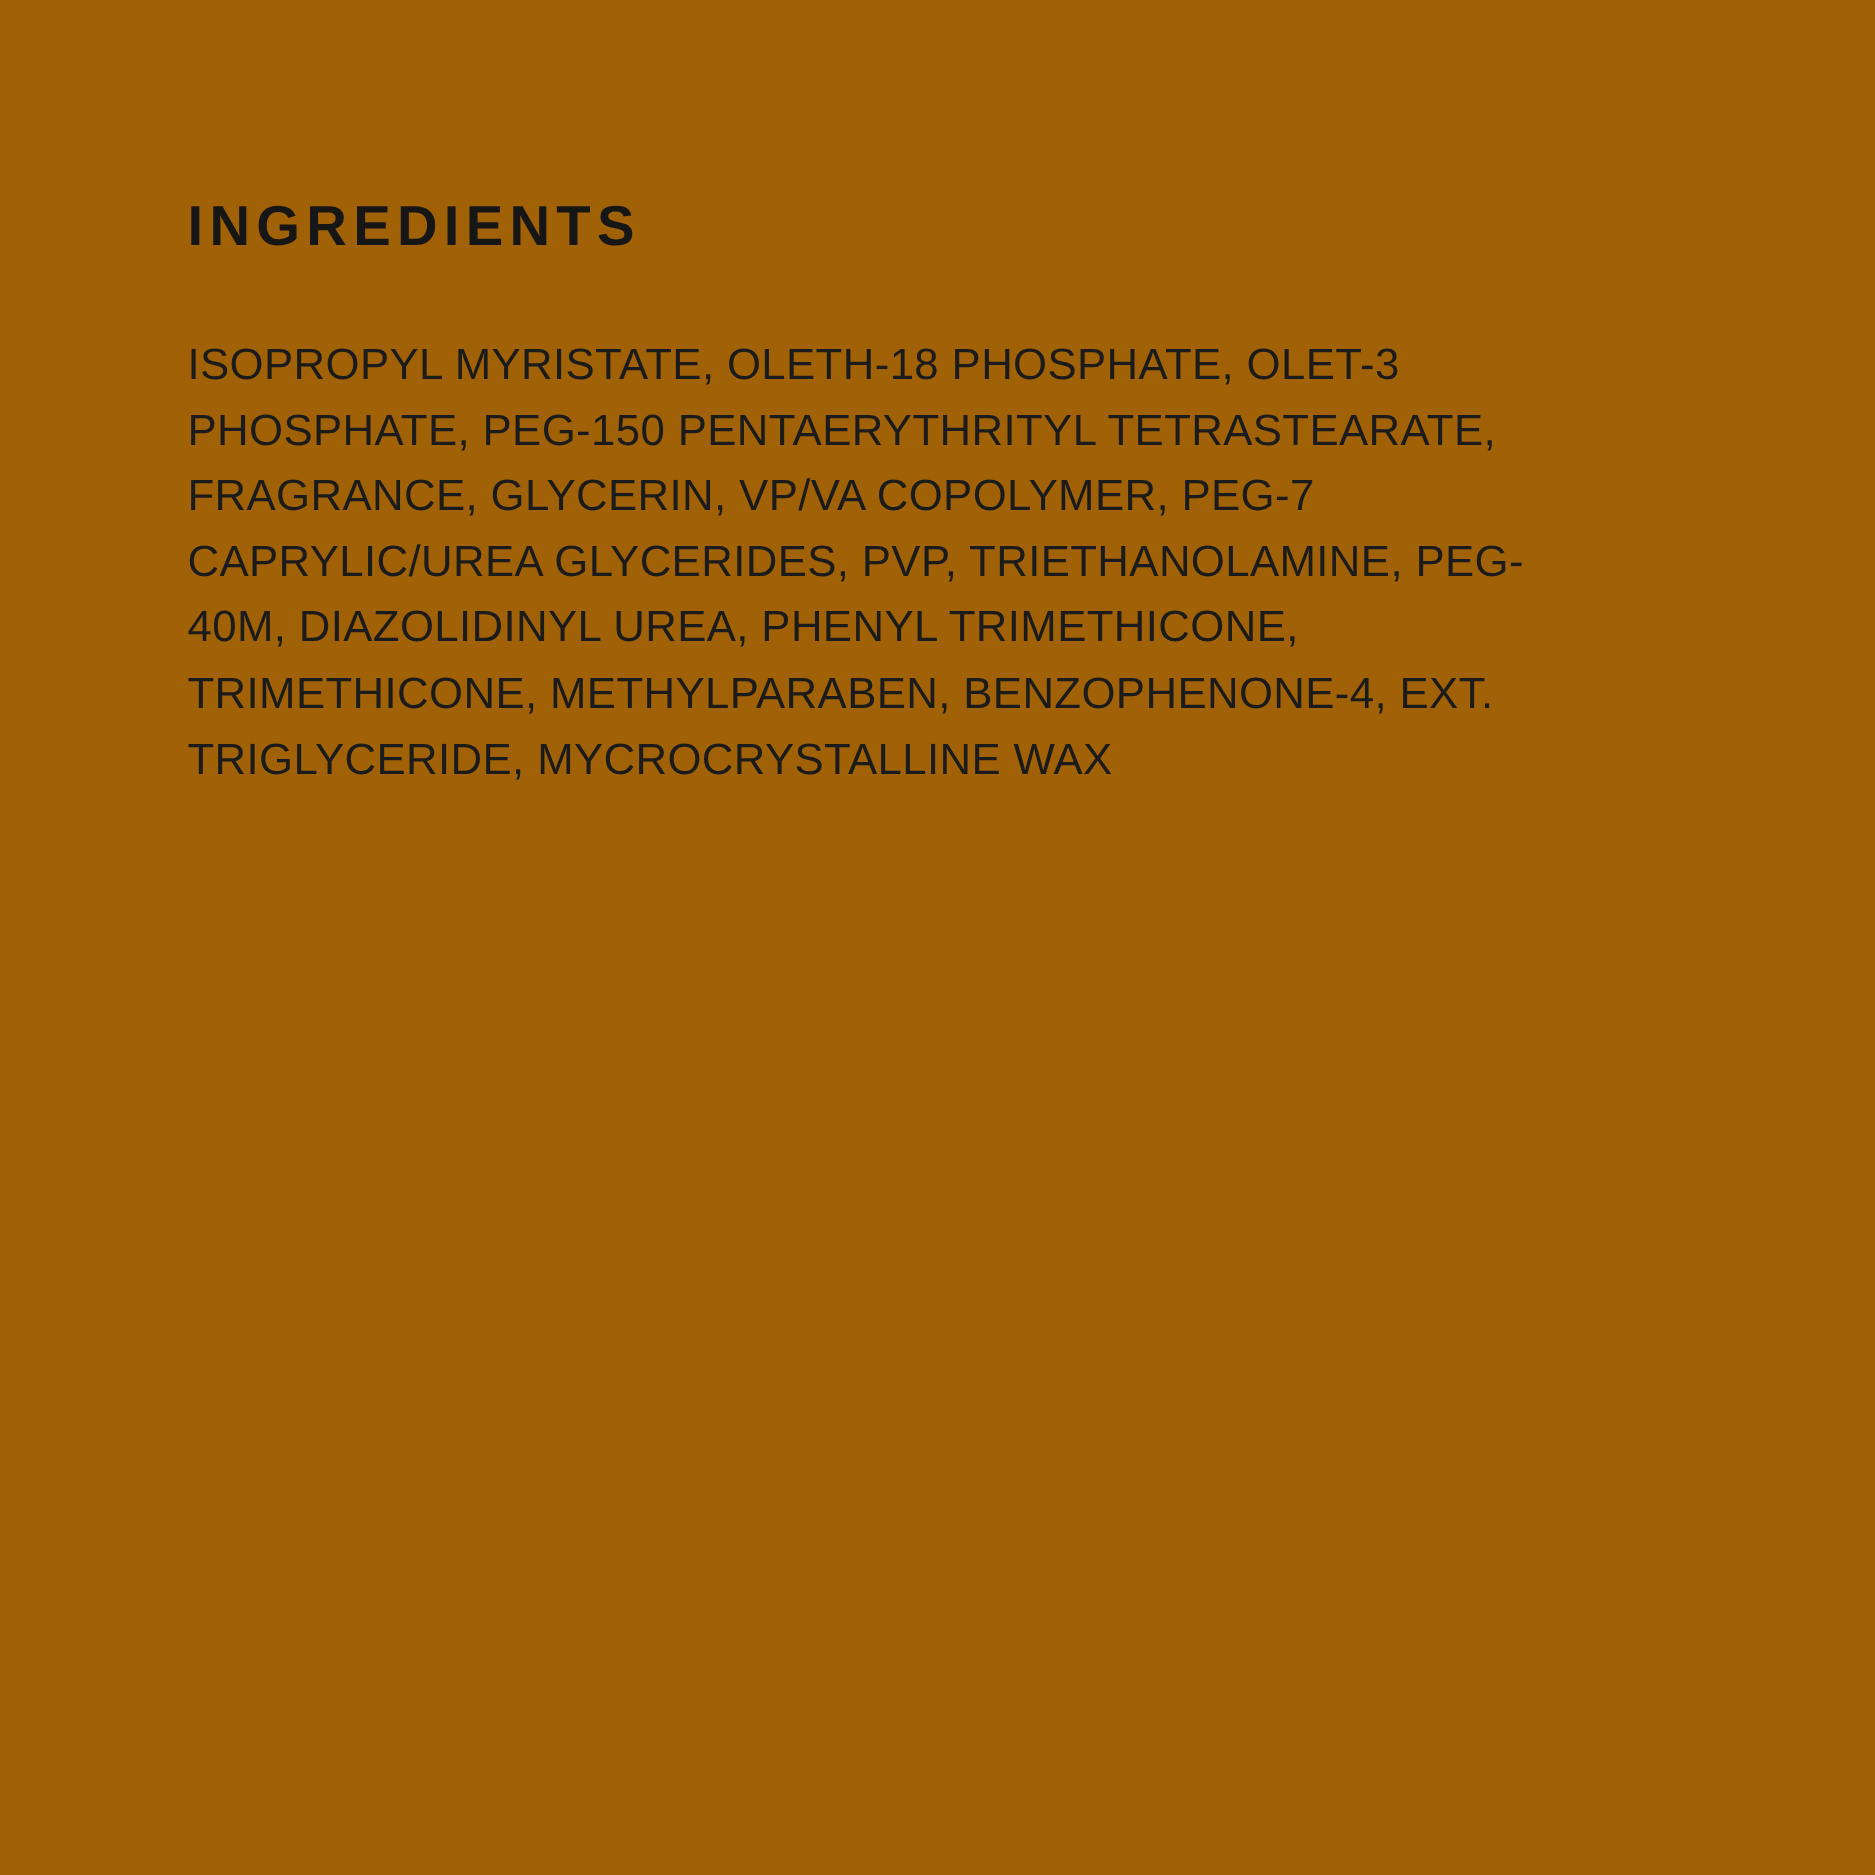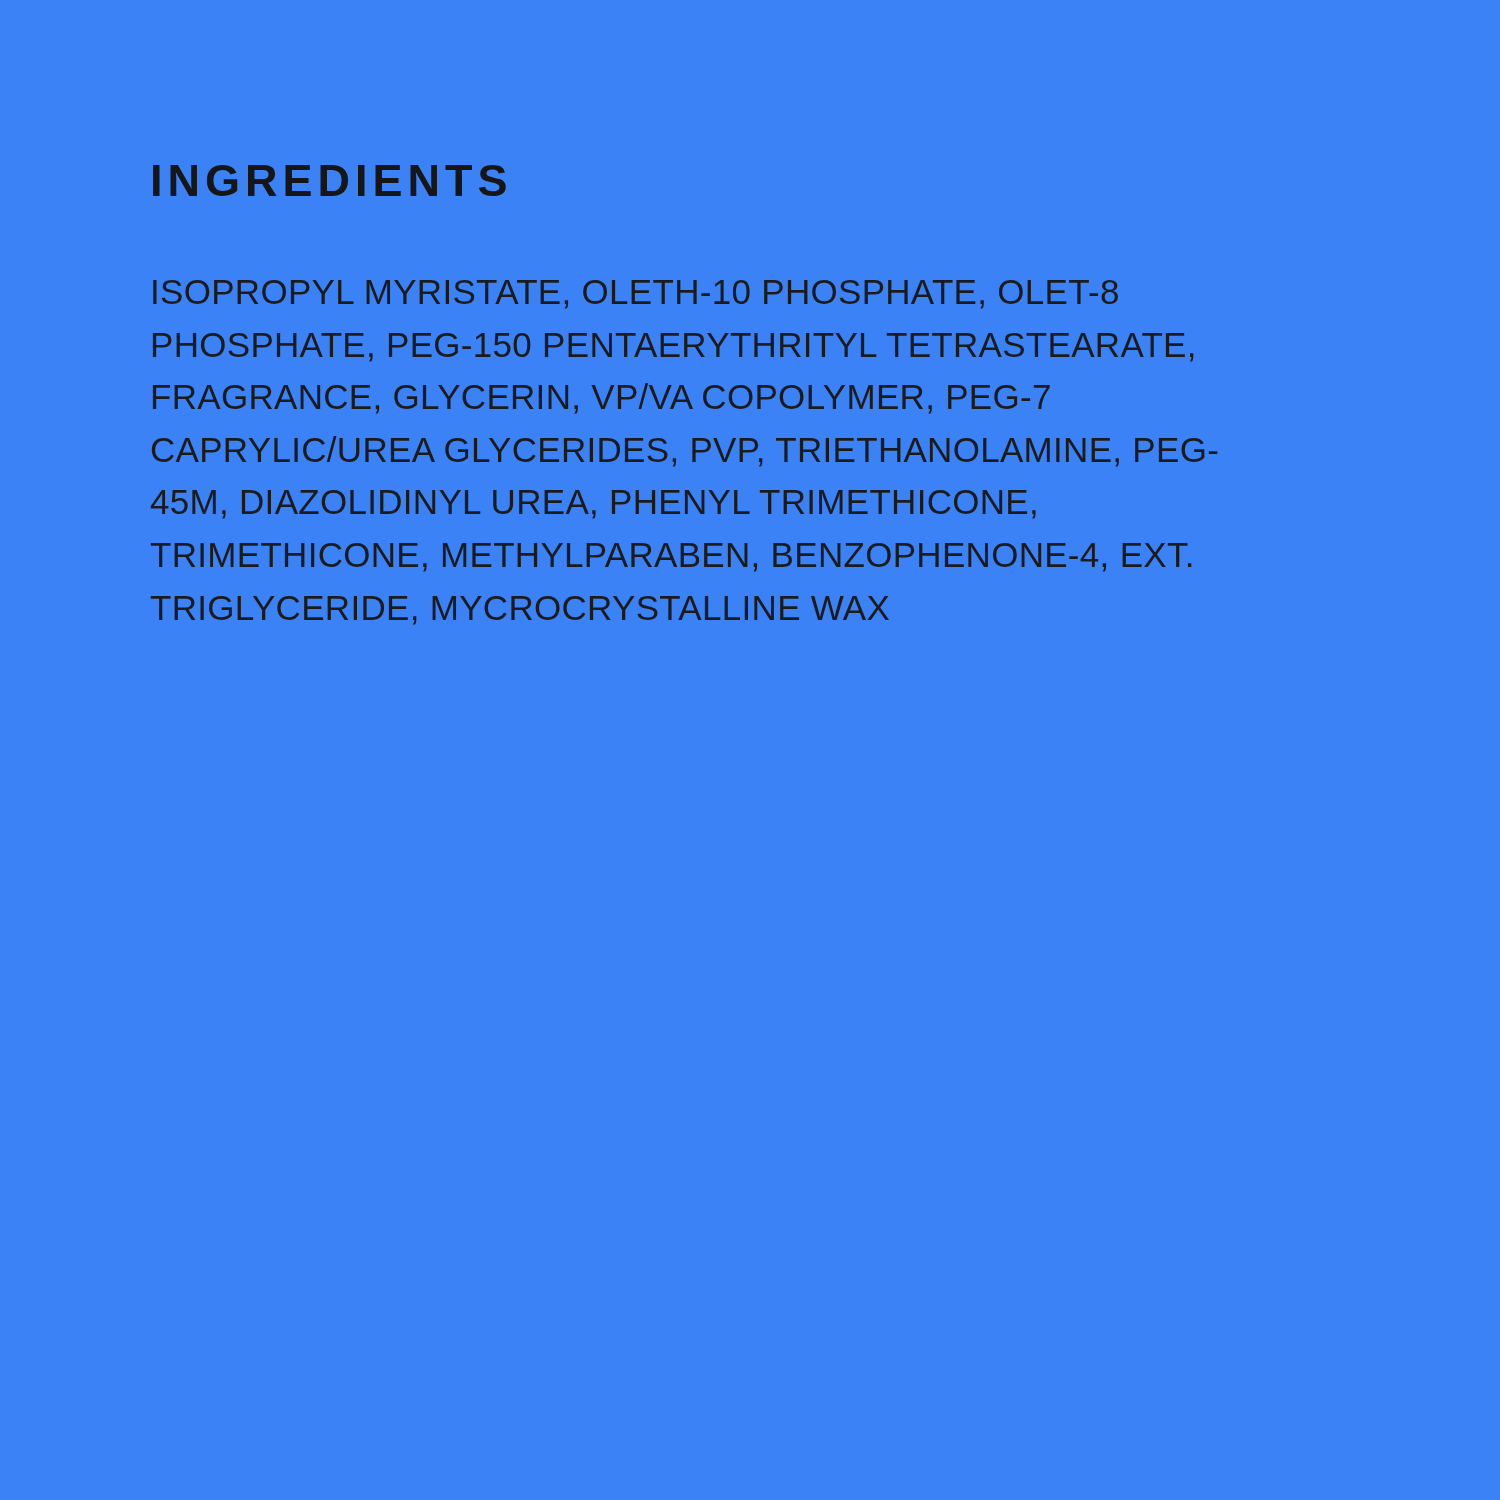--- a/index.html
+++ b/index.html
@@ -4,21 +4,21 @@
 <style>
   html, body {
     margin: 0;
     padding: 0;
     background: #ffffff;
   }
   .page {
     position: relative;
     width: 1500px;
     height: 1500px;
-    background: #3b82f6;
+    background: #a16207;
     color: #1b1b1b;
     font-family: "Liberation Sans", sans-serif;
     overflow: hidden;
   }
   .heading {
     position: absolute;
     left: 150px;
     top: 155px;
     margin: 0;
     font-size: 45px;
@@ -40,21 +40,21 @@
   .ingredient-line {
     white-space: pre;
   }
 </style>
 </head>
 <body>
 
 <div class="page">
   <h1 class="heading">INGREDIENTS</h1>
   <div class="ingredients-body">
-      <div class="ingredient-line">ISOPROPYL MYRISTATE, OLETH-10 PHOSPHATE, OLET-8</div>
+      <div class="ingredient-line">ISOPROPYL MYRISTATE, OLETH-18 PHOSPHATE, OLET-3</div>
       <div class="ingredient-line">PHOSPHATE, PEG-150 PENTAERYTHRITYL TETRASTEARATE,</div>
       <div class="ingredient-line">FRAGRANCE, GLYCERIN, VP/VA COPOLYMER, PEG-7</div>
       <div class="ingredient-line">CAPRYLIC/UREA GLYCERIDES, PVP, TRIETHANOLAMINE, PEG-</div>
-      <div class="ingredient-line">45M, DIAZOLIDINYL UREA, PHENYL TRIMETHICONE,</div>
+      <div class="ingredient-line">40M, DIAZOLIDINYL UREA, PHENYL TRIMETHICONE,</div>
       <div class="ingredient-line">TRIMETHICONE, METHYLPARABEN, BENZOPHENONE-4, EXT.</div>
       <div class="ingredient-line">TRIGLYCERIDE, MYCROCRYSTALLINE WAX</div>
     </div>
 </div>
 
 </body></html>

